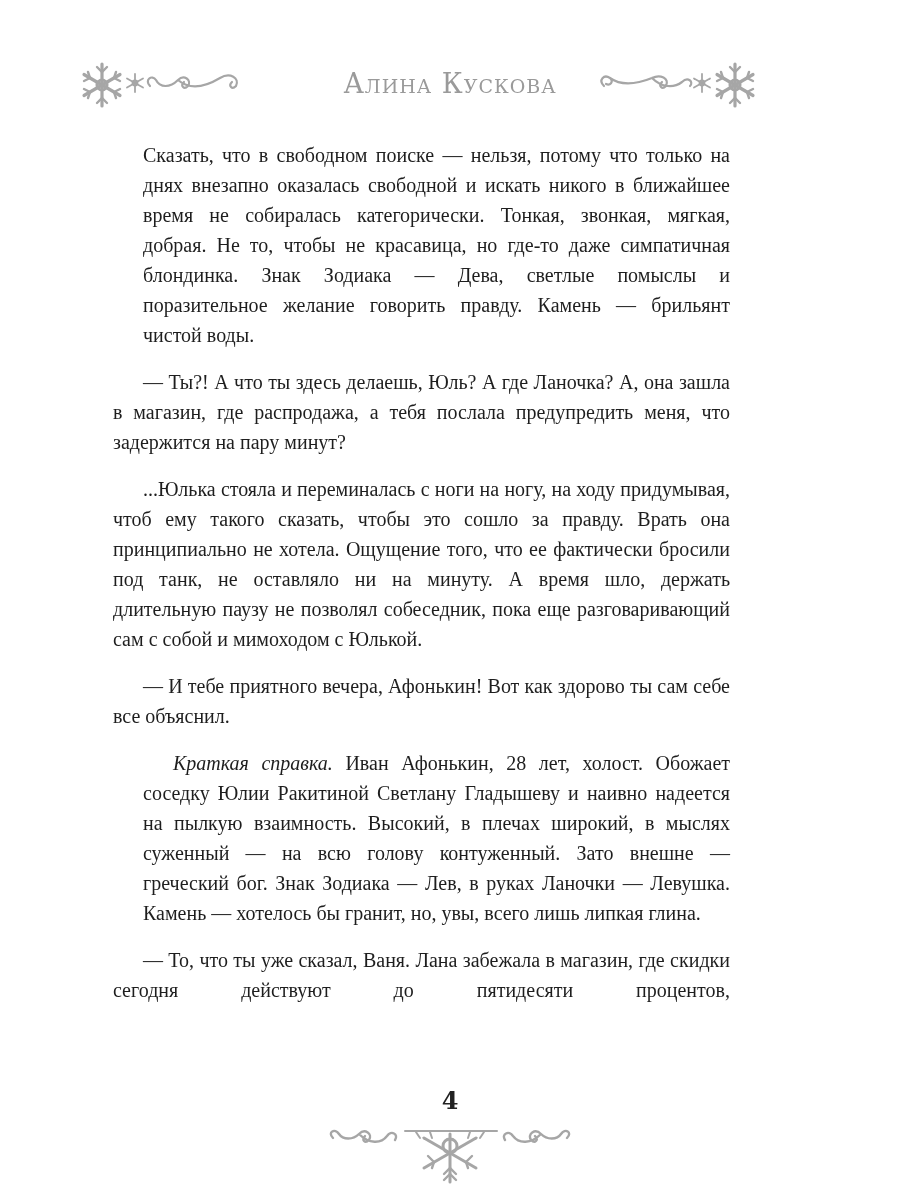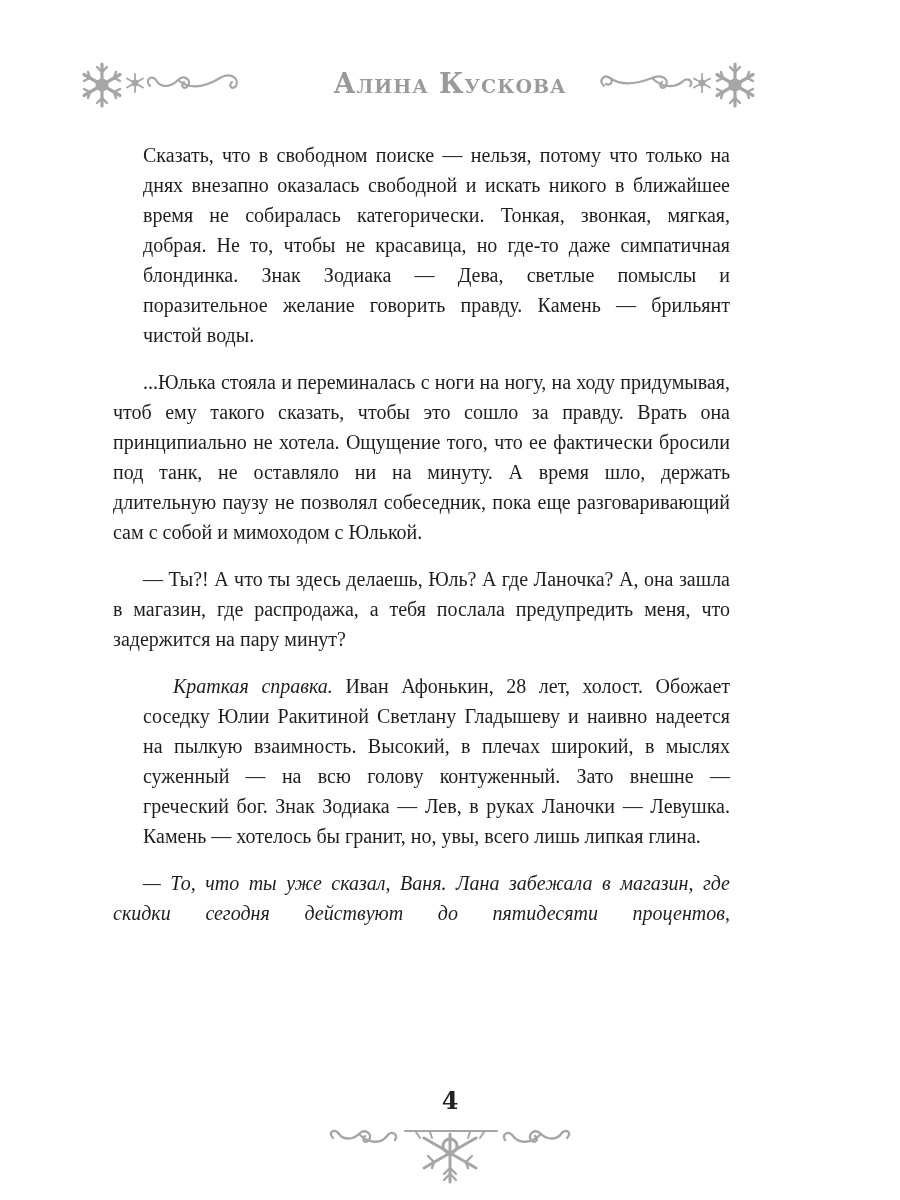--- a/index.html
+++ b/index.html
@@ -2,30 +2,30 @@
 <html><head>
 <meta charset="utf-8">
 <style>
   html, body { margin: 0; padding: 0; background: #ffffff; }
   body { width: 900px; height: 1200px; position: relative; overflow: hidden;
          font-family: "Liberation Serif", "DejaVu Serif", serif; color: #1e1e1e; }
 
   .running-head { position: absolute; top: 58px; left: 0; width: 900px; height: 60px; }
   .rh-title { position: absolute; left: 0; width: 900px; top: 10px; text-align: center;
               font-family: "DejaVu Serif", serif; font-size: 27px; color: #9a9a9a;
-              letter-spacing: 1px; font-variant: small-caps; font-weight: bold; }
+              letter-spacing: 1px; font-variant: small-caps; }
   .orn-left  { position: absolute; left: 80px;  top: 0; }
   .orn-right { position: absolute; left: 590px; top: 0; }
 
   .text { position: absolute; left: 113px; top: 140px; width: 617px;
           font-size: 20px; line-height: 30px; }
   .text p { margin: 0 0 17px 0; text-align: justify; text-indent: 30px; hyphens: manual; }
   .text p.bio { margin-left: 30px; text-indent: 0; }
   .text p.bio.indent { text-indent: 30px; }
-  .text p.last { text-align-last: justify; font-style: italic; }
+  .text p.last { text-align-last: justify; }
   .text em { }
 
   .folio { position: absolute; top: 1086px; left: 0; width: 900px; text-align: center; }
   .folio-num { font-family: "DejaVu Serif", serif; font-size: 24px; font-weight: bold; color: #222; }
   .folio-orn { position: absolute; top: 36px; left: 325px; }
 </style>
 </head>
 <body>
 
 <div class="running-head">
@@ -66,22 +66,23 @@
       <line x1="-18" y1="10.5" x2="18" y2="-10.5"></line>
       <circle cx="0" cy="0" r="5" stroke-width="3"></circle>
       <path d="M-5 -18 L0 -13 L5 -18 M-5 18 L0 13 L5 18" stroke-width="2.4"></path>
       <path d="M-18 -4 L-12 -7 L-14 -13 M18 4 L12 7 L14 13 M-18 4 L-12 7 L-14 13 M18 -4 L12 -7 L14 -13" stroke-width="2.4"></path>
     </g>
   </svg>
 </div>
 
 <div class="text">
   <p class="bio">Сказать, что в свободном поиске — нельзя, потому что только на днях внезапно оказалась свободной и искать никого в ближайшее время не собиралась категорически. Тонкая, звонкая, мягкая, добрая. Не то, чтобы не красавица, но где-то даже симпатичная блондинка. Знак Зодиака — Дева, светлые помыслы и поразительное желание говорить правду. Камень — брильянт чистой воды.</p>
+  <p>— Ты?! А что ты здесь делаешь, Юль? А где Ланочка? А, она зашла в магазин, где распродажа, а тебя послала предупредить меня, что задержится на пару минут?</p>
   <p>...Юлька стояла и переминалась с ноги на ногу, на ходу придумывая, чтоб ему такого сказать, чтобы это сошло за правду. Врать она принципиально не хотела. Ощущение того, что ее фактически бросили под танк, не оставляло ни на минуту. А время шло, держать длительную паузу не позволял собеседник, пока еще разговаривающий сам с собой и мимоходом с Юлькой.</p>
-  <p>— Ты?! А что ты здесь делаешь, Юль? А где Ланочка? А, она зашла в магазин, где распродажа, а тебя послала предупредить меня, что задержится на пару минут?</p>
+  <p>— И тебе приятного вечера, Афонькин! Вот как здорово ты сам себе все объяснил.</p>
   <p class="bio indent"><em>Краткая справка.</em><span> Иван Афонькин, 28 лет, холост. Обожает соседку Юлии Ракитиной Светлану Гладышеву и наивно надеется на пылкую взаимность. Высокий, в плечах широкий, в мыслях суженный — на всю голову контуженный. Зато внешне — греческий бог. Знак Зодиака — Лев, в руках Ланочки — Левушка. Камень — хотелось бы гранит, но, увы, всего лишь липкая глина.</span></p>
   <p class="last">— То, что ты уже сказал, Ваня. Лана забежала в магазин, где скидки сегодня действуют до пятидесяти процентов,</p>
 </div>
 
 <div class="folio">
   <div class="folio-num">4</div>
   <svg class="folio-orn" width="250" height="70" viewBox="0 0 250 70" fill="none" stroke="#a6a6a6" stroke-linecap="round">
     <path d="M8 16 C2 10 10 6 14 12 C18 18 28 18 34 12 C40 6 48 12 44 18 C40 22 36 18 40 14 M34 12 C44 22 56 22 62 14 C66 8 74 12 70 18" stroke-width="2.4"></path>
     <path d="M242 16 C248 10 240 6 236 12 C232 18 222 18 216 12 C210 6 202 12 206 18 C210 22 214 18 210 14 M216 12 C206 22 194 22 188 14 C184 8 176 12 180 18" stroke-width="2.4"></path>
     <line x1="80" y1="9" x2="172" y2="9" stroke-width="2"></line>

